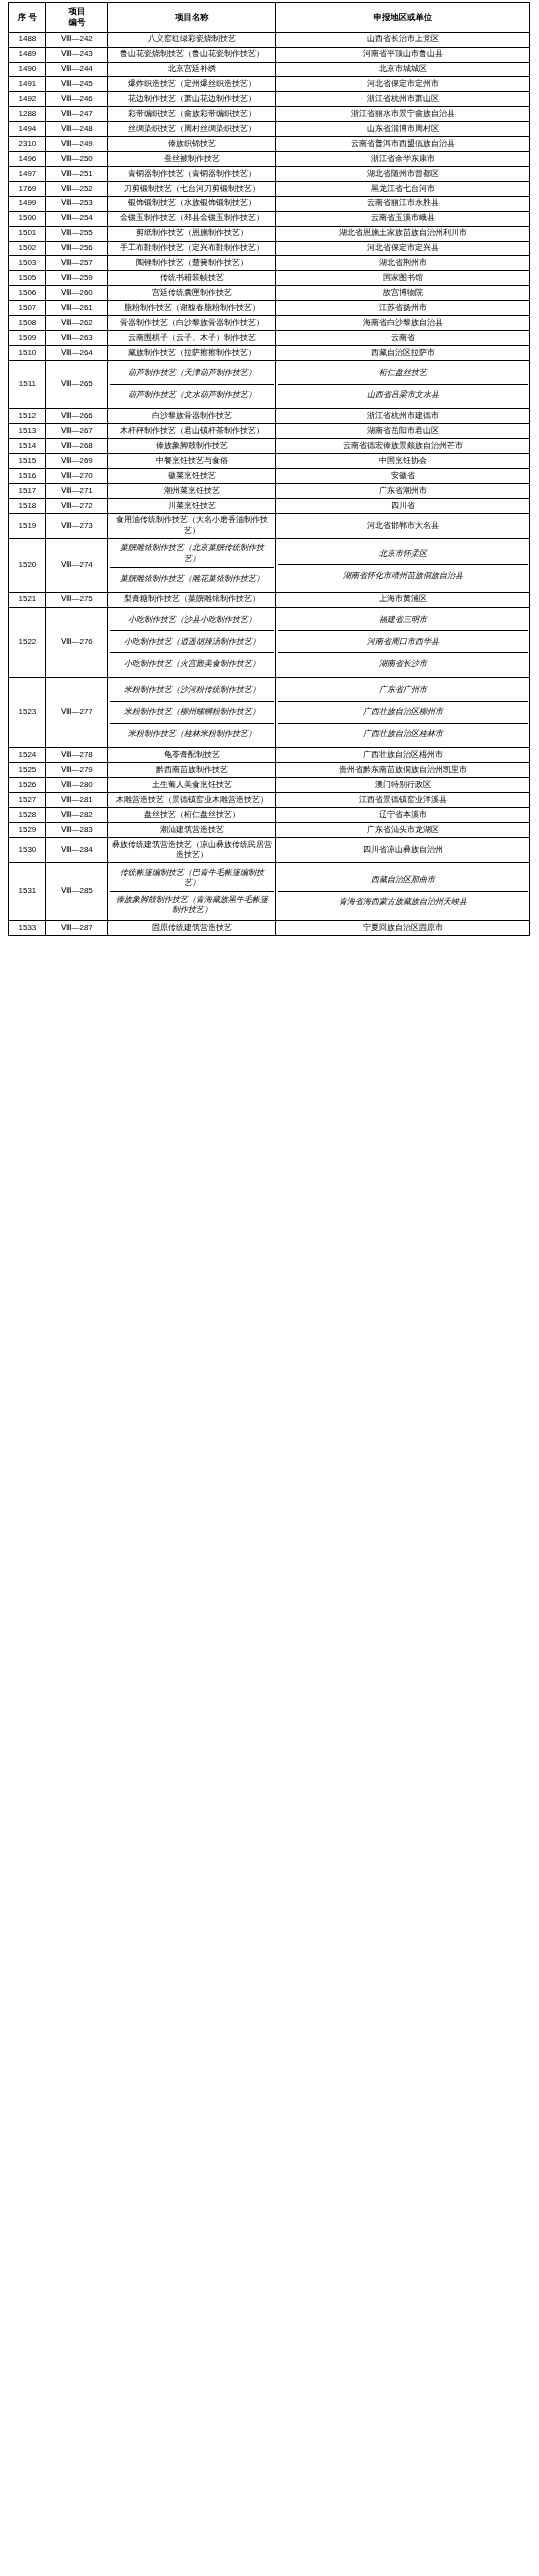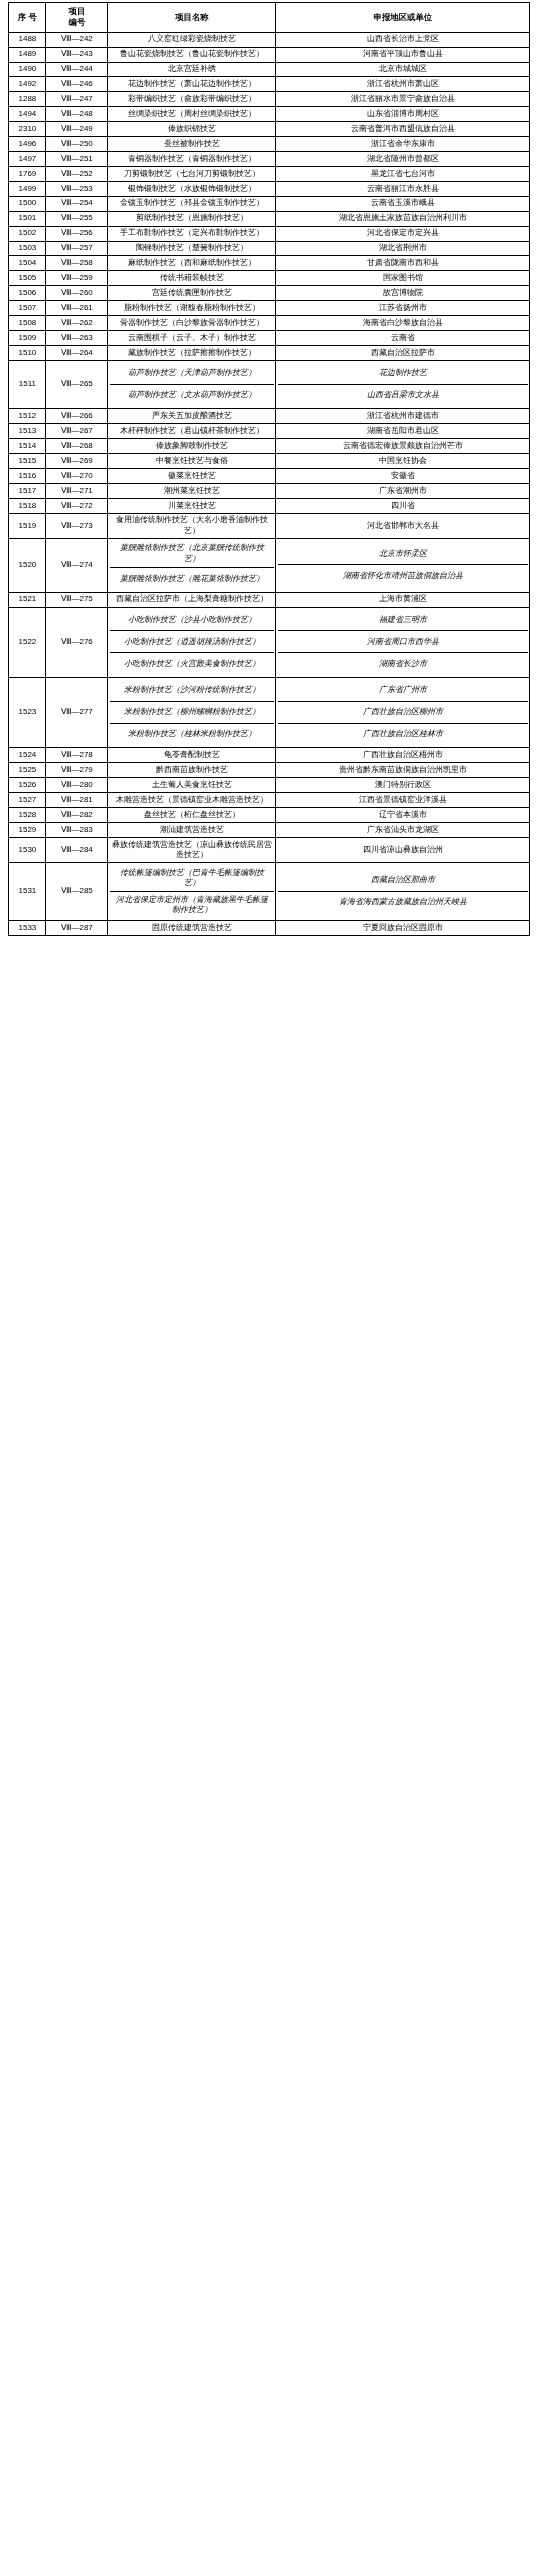--- a/index.html
+++ b/index.html
@@ -102,20 +102,26 @@
           <td class="cell-name">鲁山花瓷烧制技艺（鲁山花瓷制作技艺）</td>
           <td class="cell-unit">河南省平顶山市鲁山县</td>
         </tr>
         <tr>
           <td class="cell-no">1490</td>
           <td class="cell-code">Ⅷ—244</td>
           <td class="cell-name">北京宫廷补绣</td>
           <td class="cell-unit">北京市城城区</td>
         </tr>
         <tr>
+          <td class="cell-no">1491</td>
+          <td class="cell-code">Ⅷ—245</td>
+          <td class="cell-name">爆炸织造技艺（定州爆丝织造技艺）</td>
+          <td class="cell-unit">河北省保定市定州市</td>
+        </tr>
+        <tr>
           <td class="cell-no">1492</td>
           <td class="cell-code">Ⅷ—246</td>
           <td class="cell-name">花边制作技艺（萧山花边制作技艺）</td>
           <td class="cell-unit">浙江省杭州市萧山区</td>
         </tr>
         <tr>
           <td class="cell-no">1288</td>
           <td class="cell-code">Ⅷ—247</td>
           <td class="cell-name">彩带编织技艺（畲族彩带编织技艺）</td>
           <td class="cell-unit">浙江省丽水市景宁畲族自治县</td>
@@ -174,26 +180,20 @@
           <td class="cell-name">手工布鞋制作技艺（定兴布鞋制作技艺）</td>
           <td class="cell-unit">河北省保定市定兴县</td>
         </tr>
         <tr>
           <td class="cell-no">1503</td>
           <td class="cell-code">Ⅷ—257</td>
           <td class="cell-name">陶锉制作技艺（楚簧制作技艺）</td>
           <td class="cell-unit">湖北省荆州市</td>
         </tr>
         <tr>
-          <td class="cell-no">1504</td>
-          <td class="cell-code">Ⅷ—258</td>
-          <td class="cell-name">麻纸制作技艺（西和麻纸制作技艺）</td>
-          <td class="cell-unit">甘肃省陇南市西和县</td>
-        </tr>
-        <tr>
           <td class="cell-no">1505</td>
           <td class="cell-code">Ⅷ—259</td>
           <td class="cell-name">传统书籍装帧技艺</td>
           <td class="cell-unit">国家图书馆</td>
         </tr>
         <tr>
           <td class="cell-no">1506</td>
           <td class="cell-code">Ⅷ—260</td>
           <td class="cell-name">宫廷传统囊匣制作技艺</td>
           <td class="cell-unit">故宫博物院</td>
@@ -223,28 +223,28 @@
           <td class="cell-unit">西藏自治区拉萨市</td>
         </tr>
         <tr>
           <td class="cell-no">1511</td>
           <td class="cell-code">Ⅷ—265</td>
           <td class="cell-name split">
             <div class="sub">葫芦制作技艺（天津葫芦制作技艺）</div>
             <div class="sub">葫芦制作技艺（文水葫芦制作技艺）</div>
           </td>
           <td class="cell-unit split">
-            <div class="sub">花边制作技艺</div>
+            <div class="sub">桁仁盘丝技艺</div>
             <div class="sub">山西省吕梁市文水县</div>
           </td>
         </tr>
         <tr>
           <td class="cell-no">1512</td>
           <td class="cell-code">Ⅷ—266</td>
-          <td class="cell-name">严东关五加皮酿酒技艺</td>
+          <td class="cell-name">白沙黎族骨器制作技艺</td>
           <td class="cell-unit">浙江省杭州市建德市</td>
         </tr>
         <tr>
           <td class="cell-no">1513</td>
           <td class="cell-code">Ⅷ—267</td>
           <td class="cell-name">木杆秤制作技艺（君山镇杆茶制作技艺）</td>
           <td class="cell-unit">湖南省岳阳市君山区</td>
         </tr>
         <tr>
           <td class="cell-no">1514</td>
@@ -290,21 +290,21 @@
             <div class="sub">菓饌雕饻制作技艺（雕花菓饻制作技艺）</div>
           </td>
           <td class="cell-unit split">
             <div class="sub">北京市怀柔区</div>
             <div class="sub">湖南省怀化市靖州苗族侗族自治县</div>
           </td>
         </tr>
         <tr>
           <td class="cell-no">1521</td>
           <td class="cell-code">Ⅷ—275</td>
-          <td class="cell-name">西藏自治区拉萨市（上海梨膏糖制作技艺）</td>
+          <td class="cell-name">梨膏糖制作技艺（菓饌雕饻制作技艺）</td>
           <td class="cell-unit">上海市黄浦区</td>
         </tr>
         <tr>
           <td class="cell-no">1522</td>
           <td class="cell-code">Ⅷ—276</td>
           <td class="cell-name split">
             <div class="sub">小吃制作技艺（沙县小吃制作技艺）</div>
             <div class="sub">小吃制作技艺（逍遥胡辣汤制作技艺）</div>
             <div class="sub">小吃制作技艺（火宫殿美食制作技艺）</div>
           </td>
@@ -368,21 +368,21 @@
           <td class="cell-no">1530</td>
           <td class="cell-code">Ⅷ—284</td>
           <td class="cell-name">彝族传统建筑营造技艺（凉山彝族传统民居营造技艺）</td>
           <td class="cell-unit">四川省凉山彝族自治州</td>
         </tr>
         <tr>
           <td class="cell-no">1531</td>
           <td class="cell-code">Ⅷ—285</td>
           <td class="cell-name split">
             <div class="sub">传统帐篷编制技艺（巴青牛毛帐篷编制技艺）</div>
-            <div class="sub">河北省保定市定州市（青海藏族黑牛毛帐篷制作技艺）</div>
+            <div class="sub">傣族象脚鼓制作技艺（青海藏族黑牛毛帐篷制作技艺）</div>
           </td>
           <td class="cell-unit split">
             <div class="sub">西藏自治区那曲市</div>
             <div class="sub">青海省海西蒙古族藏族自治州天峻县</div>
           </td>
         </tr>
         <tr>
           <td class="cell-no">1533</td>
           <td class="cell-code">Ⅷ—287</td>
           <td class="cell-name">固原传统建筑营造技艺</td>

